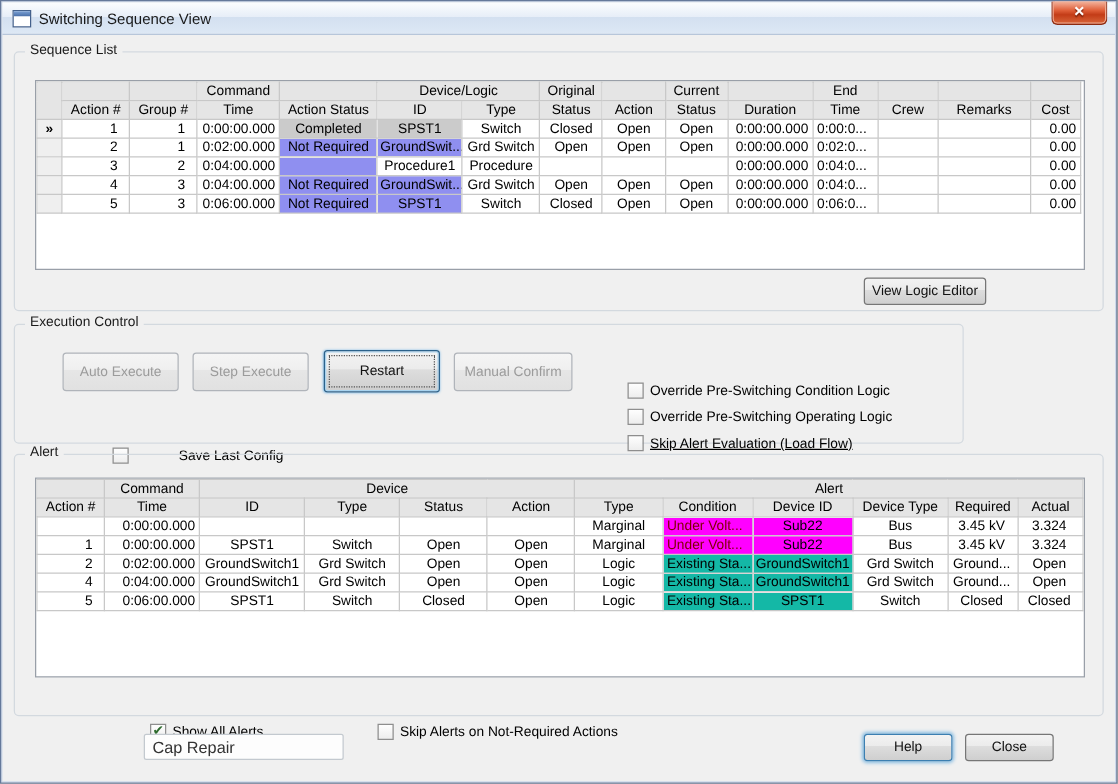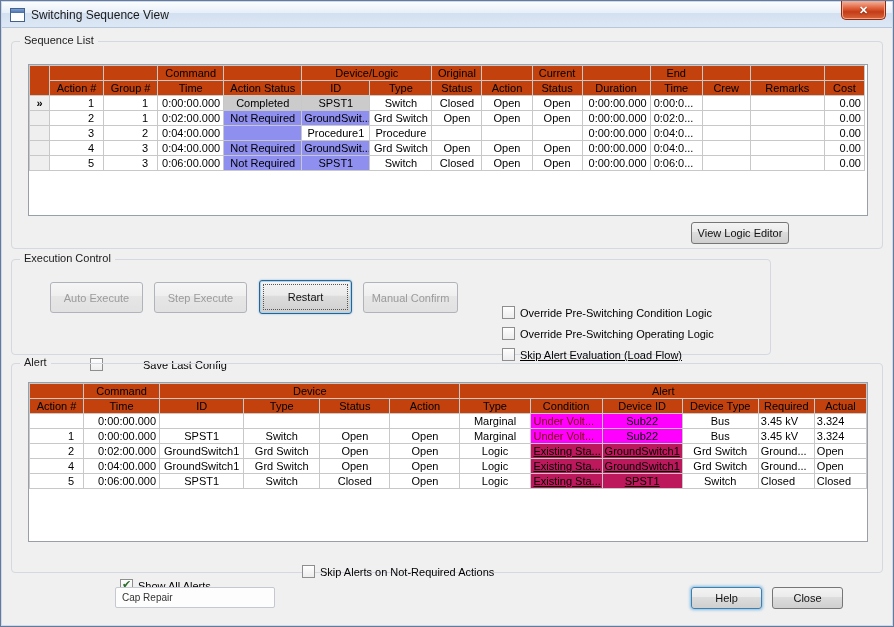--- a/index.html
+++ b/index.html
@@ -31,39 +31,39 @@
   #grp-alert { left:10px; top:362px; width:872px; height:210px; }
 
   
   .gridbox { position:absolute; background:#fff; border:1px solid #999fa8; overflow:hidden; }
   #grp-seq .gridbox   { left:16px; top:22px; width:840px; height:152px; }
   #grp-alert .gridbox { left:16px; top:18px; width:840px; height:160px; }
 
   table.grid { border-collapse:collapse; table-layout:fixed; background:#fff; }
   .grid th, .grid td { border:1px solid #c8c8c8; height:15px; line-height:14px; padding:0 2px;
                        overflow:hidden; white-space:nowrap; font-weight:normal; font-size:11px; text-align:center; }
-  .grid th { background:#c2410c; }
+  .grid th { background:#e5e5e5; }
   .grid td.rowhdr { background:#efefef; }
   .grid td.mk { font-weight:bold; }
   .hl-purple { background:#8f8ff0; }
   .hl-gray   { background:#cbcbcb; }
   .hl-magenta { background:#ff00ff; color:#000; }
   .hl-magenta-dark { background:#ff00ff; color:#7d0000;margin-top:48px; }
-  .hl-yellow { background:#be185d; color:#000;text-decoration:underline; }
+  .hl-yellow { background:#14b8a6; color:#000; }
 
   .seq { width:836px; }
   .seq td:nth-child(2), .seq td:nth-child(3) { text-align:right; padding-right:9px; }
   .seq td:nth-child(4), .seq td:nth-child(11), .seq td:nth-child(15) { text-align:right; padding-right:3px; }
   .seq td:nth-child(12) { text-align:left; padding-left:3px; }
 
   .alr { width:838px; }
   .alr td:nth-child(1) { text-align:right; padding-right:9px; }
   .alr td:nth-child(2) { text-align:right; padding-right:3px; }
   .alr td:nth-child(8) { text-align:left; padding-left:3px; }
-  .alr td:nth-child(11), .alr td:nth-child(12) { text-align:left; padding-right:4px; }
+  .alr td:nth-child(11), .alr td:nth-child(12) { text-align:center; padding-right:4px; }
 
   
   .btn { position:absolute; font-family:inherit; font-size:11px; color:#111;
          background:linear-gradient(180deg,#f3f3f3 0%,#ebebeb 45%,#dddddd 46%,#cfcfcf 100%);
          border:1px solid #767676; border-radius:3px; text-align:center; }
   .btn.disabled { color:#9b9b9b; border-color:#b0b4ba;
                   background:linear-gradient(180deg,#f5f5f5,#efefef 45%,#e6e6e6 46%,#e1e1e1); }
   .btn.focused { border-color:#2c628b; box-shadow: inset 0 0 0 1px #a9d4f0, 0 0 2px #79b7e6; }
   .btn.focused::after { content:""; position:absolute; inset:3px; border:1px dotted #555; }
   .btn.glow { border-color:#3c7fb1; box-shadow:0 0 3px 1px #86bce2; }
@@ -80,26 +80,26 @@
   .cb { position:absolute; display:inline-flex; align-items:center; gap:5px; white-space:nowrap;margin-top:24px; }
   .cb .box { width:13px; height:13px; background:linear-gradient(180deg,#fefefe,#ededed);
              border:1px solid #8e8e8e; position:relative; flex:0 0 auto; }
   .cb.checked .box::after { content:"\2714"; position:absolute; left:1px; top:-2px;
                             font-size:11px; color:#2d6b2d; }
   #cb-save  { left:78px;  top:74px;gap:40px; }
   #cb-ovr1  { left:490px; top:22px; }
   #cb-ovr2  { left:490px; top:43px; }
   #cb-ovr3  { left:490px; top:64px;text-decoration:underline; }
   #cb-show  { left:108px; top:191px; }
-  #cb-skip  { left:290px; top:177px; }
+  #cb-skip  { left:290px; top:191px; }
 
   
   .txt { position:absolute; left:114px; top:586px; width:160px; height:21px;
          border:1px solid #c3c9cf; border-radius:2px; background:#fdfdfd; color:#333;
-         font-family:inherit; font-size:10px; padding:0 6px; }
+         font-family:inherit; font-size:13px; padding:0 6px; }
 </style>
 </head>
 <body>
 
 <div class="window">
 
   <div class="titlebar">
     <span class="win-icon"></span>
     <span class="title-text">Switching Sequence View</span>
   </div>

